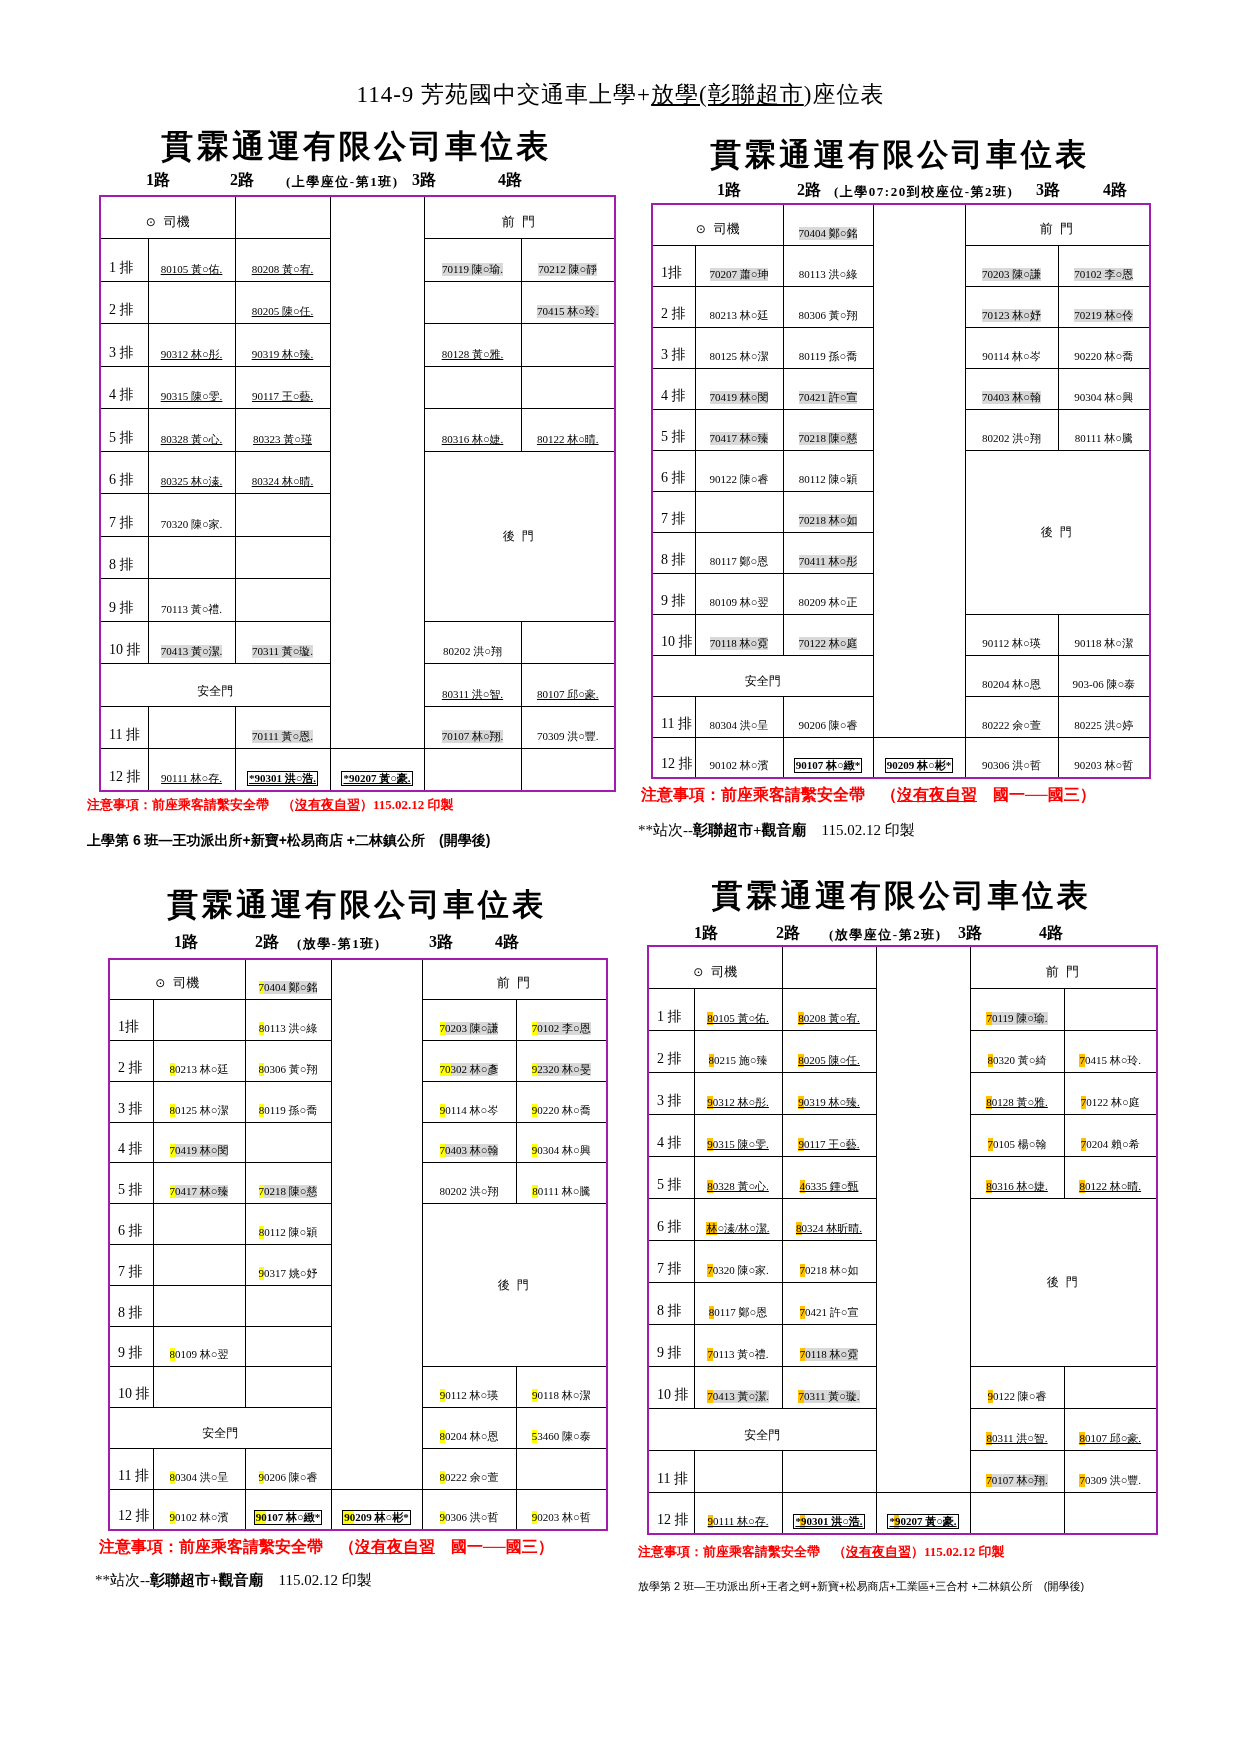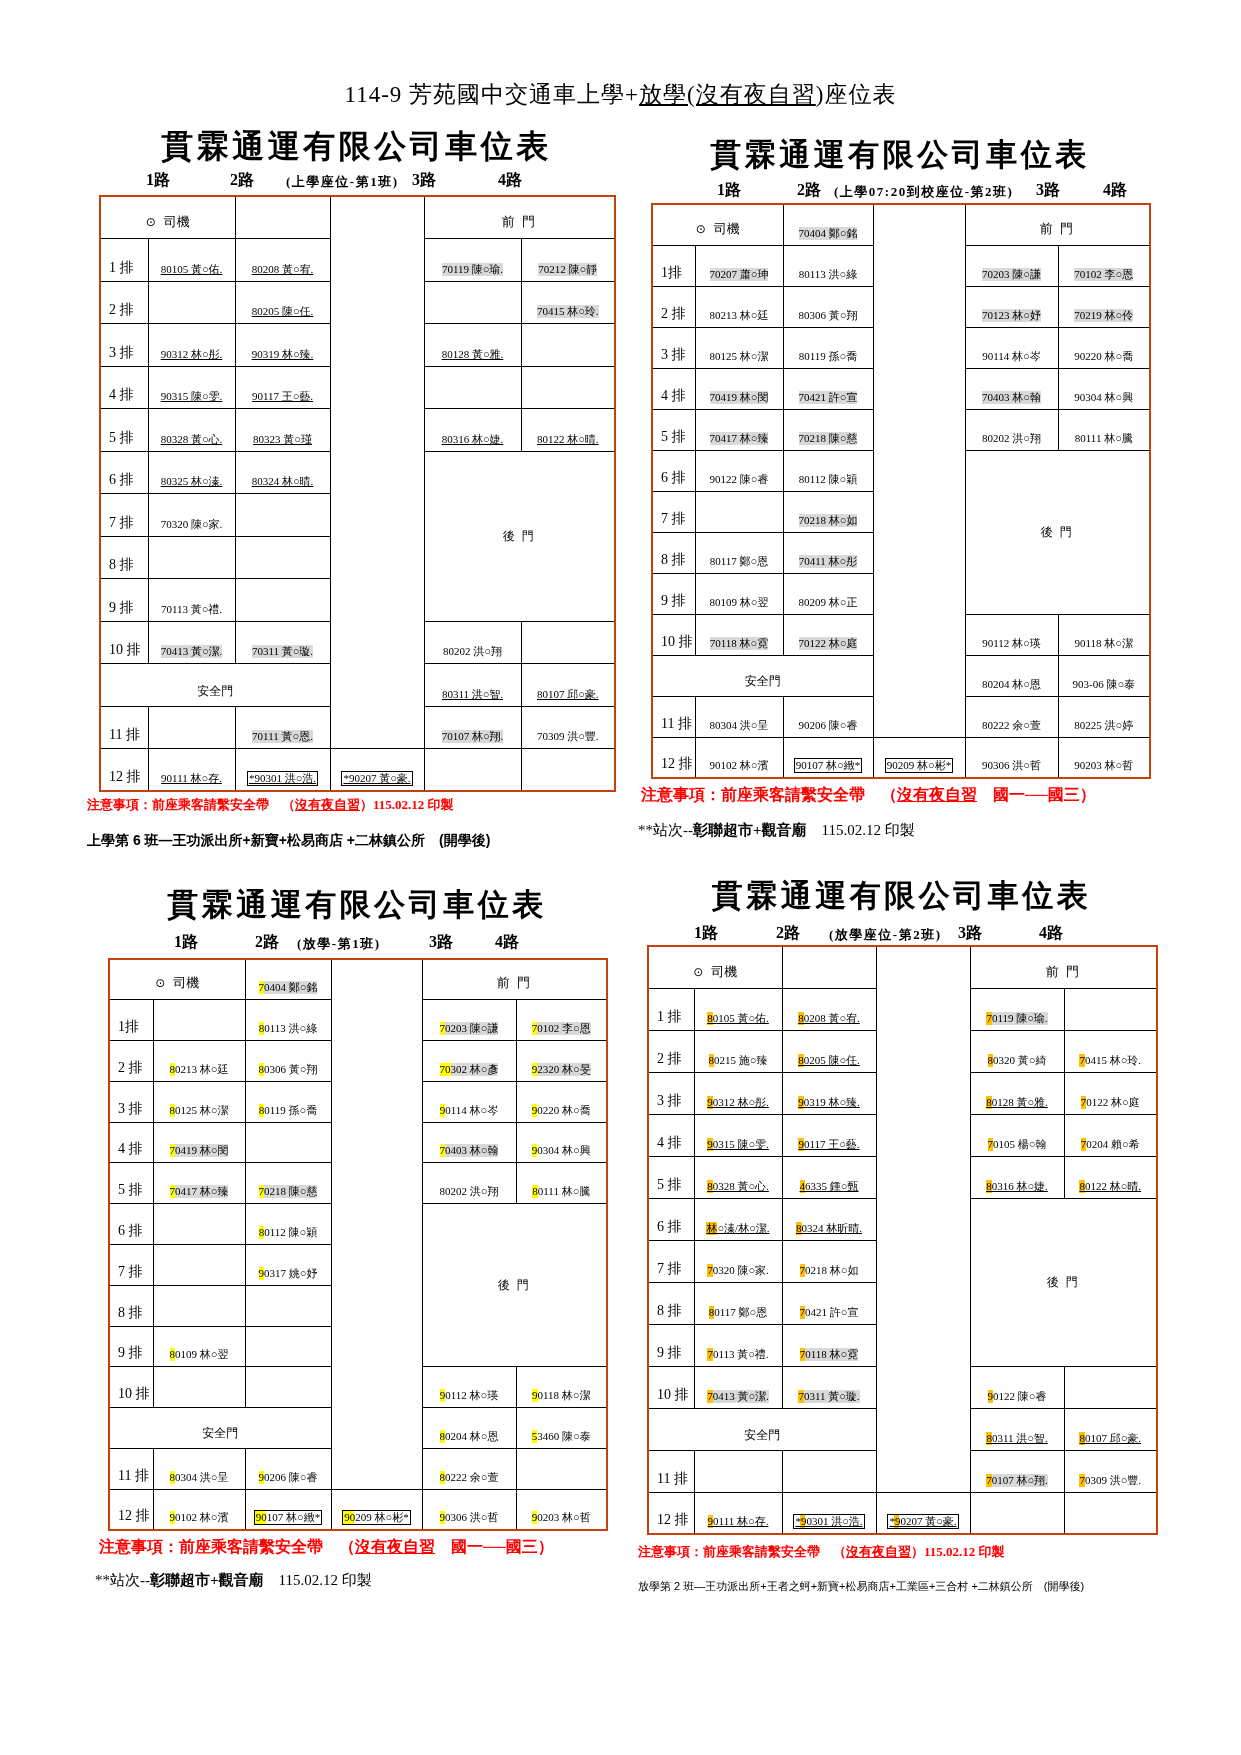--- a/index.html
+++ b/index.html
@@ -3,36 +3,36 @@
 <meta charset="utf-8">
 <style>
   html,body{margin:0;padding:0;background:#ffffff;}
   body{width:1241px;height:1755px;position:relative;overflow:hidden;font-family:"Liberation Serif","DejaVu Serif",serif;color:#000;}
   .page-title{position:absolute;top:79px;left:0;width:1241px;text-align:center;font-size:23px;letter-spacing:1px;white-space:nowrap;}
   .ul{text-decoration:underline;}
   .chart .heading{position:absolute;margin:0;text-align:center;font-size:31px;font-weight:bold;letter-spacing:3.5px;line-height:36px;height:36px;white-space:nowrap;}
   .routes{position:absolute;height:20px;width:10px;}
   .routes span{position:absolute;top:0;font-weight:bold;font-size:16px;line-height:20px;white-space:nowrap;}
   .routes span.note{font-size:13px;top:2px;letter-spacing:1.5px;}
-  table.seats{position:absolute;border-collapse:collapse;table-layout:fixed;border:2px solid #c2410c;}
+  table.seats{position:absolute;border-collapse:collapse;table-layout:fixed;border:2px solid #a21caf;}
   table.seats td{border:1px solid #000;padding:0 2px 5px 2px;vertical-align:bottom;text-align:center;font-size:11px;white-space:nowrap;overflow:hidden;}
   table.seats td.lbl{text-align:left;padding-left:8px;font-size:14px;padding-bottom:4px;}
   table.seats td.drv{font-size:13px;padding-bottom:7px;}
   table.seats td.drv .icon{font-family:"DejaVu Sans",sans-serif;font-size:12px;margin-right:8px;}
   table.seats td.front{font-size:13px;padding-bottom:7px;letter-spacing:2px;}
   table.seats td.rear{vertical-align:middle;font-size:12px;padding:0;letter-spacing:2px;}
   table.seats td.safety{font-size:12px;padding-bottom:6px;}
   .c1 td.rear,.c2 td.rear{font-size:14px;}
   .c1 td.safety,.c2 td.safety{font-size:14px;}
   .seat{position:relative;display:inline-block;line-height:13px;}
   .seat.shade{background:#d9d9d9;}
   .seat .hl{position:absolute;top:0;bottom:0;display:block;}
   .seat .txt{position:relative;}
   .seat.u .txt{text-decoration:underline;}
-  .seat.box{outline:1px solid #000;font-weight:normal;padding:0 1px;}
+  .seat.box{outline:1px solid #000;font-weight:bold;padding:0 1px;}
   .notice{position:absolute;color:#ff0000;font-weight:bold;white-space:nowrap;}
   .footer{position:absolute;white-space:nowrap;}
   .footer .b{font-weight:bold;}
 
   
   .c0 .heading{left:99px;width:515px;top:128px;font-size:32px;}
   .c0 .routes{left:99px;top:170px;}
   .c0 .r1{left:47px}.c0 .r2{left:131px}.c0 .note{left:187px}.c0 .r3{left:313px}.c0 .r4{left:399px}
   .c0 table.seats{left:99px;top:195px;width:515px;height:595px;}
   .c0 table.seats tr{height:42.5px;}
@@ -62,21 +62,21 @@
   .c3 .routes{left:647px;top:923px;}
   .c3 .r1{left:47px}.c3 .r2{left:129px}.c3 .note{left:182px}.c3 .r3{left:311px}.c3 .r4{left:392px}
   .c3 table.seats{left:647px;top:945px;width:509px;height:588px;}
   .c3 table.seats tr{height:42px;}
   .c3 .notice{left:638px;top:1543px;font-size:13px;}
   .c3 .footer{left:638px;top:1579px;font-size:11px;font-family:"Liberation Sans","DejaVu Sans",sans-serif;}
 </style>
 </head>
 <body>
 
-<div class="page-title"><span>114-9 芳苑國中交通車上學+</span><span class="ul">放學(沒有夜自習</span><span>)座位表</span></div>
+<div class="page-title"><span>114-9 芳苑國中交通車上學+</span><span class="ul">放學(彰聯超市</span><span>)座位表</span></div>
 
 <section class="chart c0">
   <h2 class="heading">貫霖通運有限公司車位表</h2>
   <div class="routes">
     <span class="r1">1路</span>
     <span class="r2">2路</span>
     <span class="note">(上學座位-第1班)</span>
     <span class="r3">3路</span>
     <span class="r4">4路</span>
   </div>

